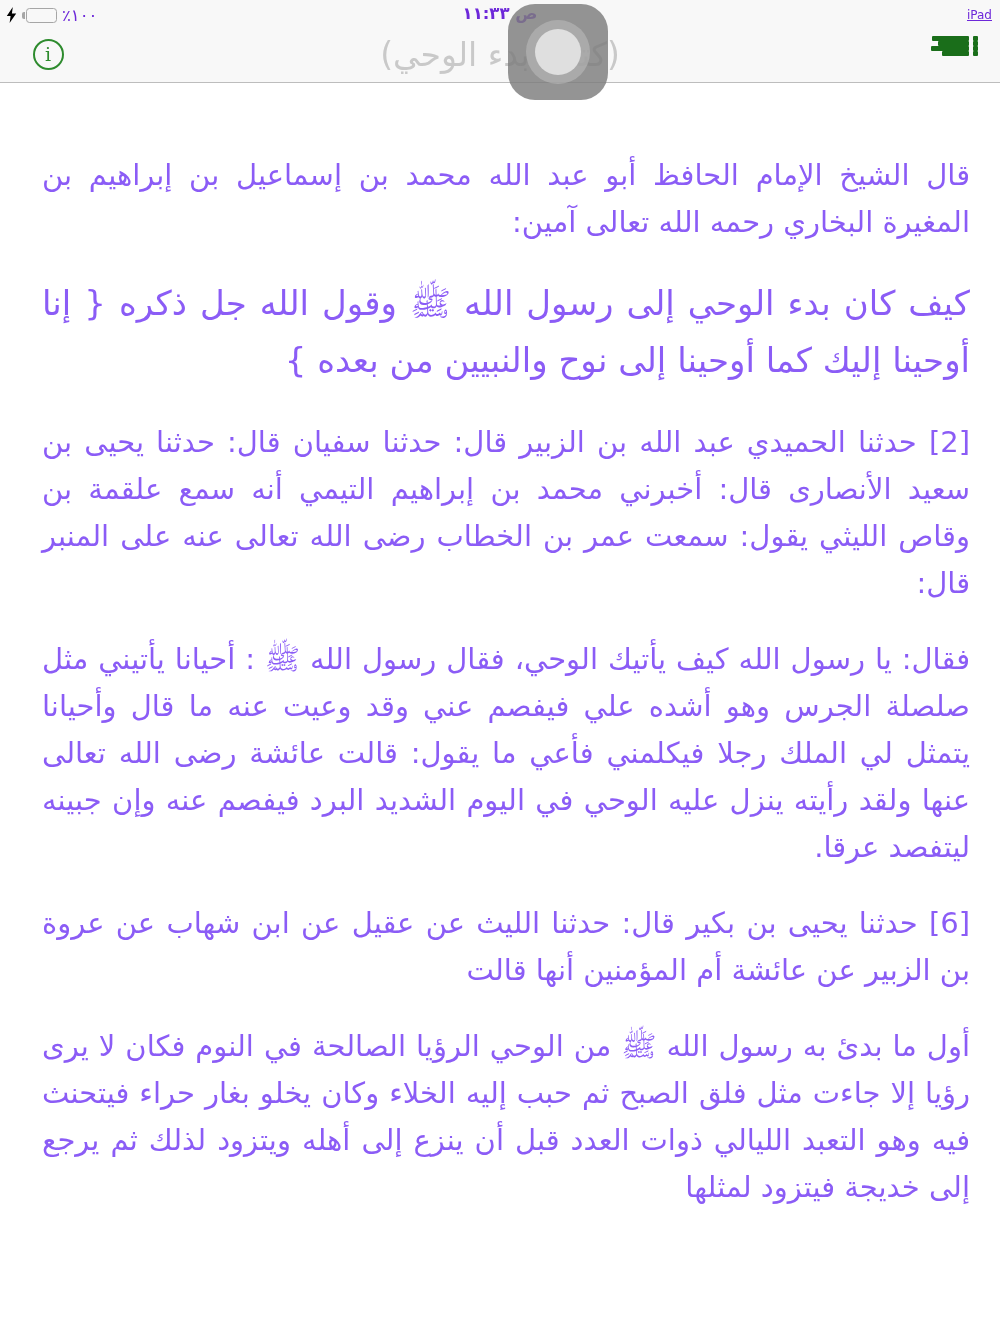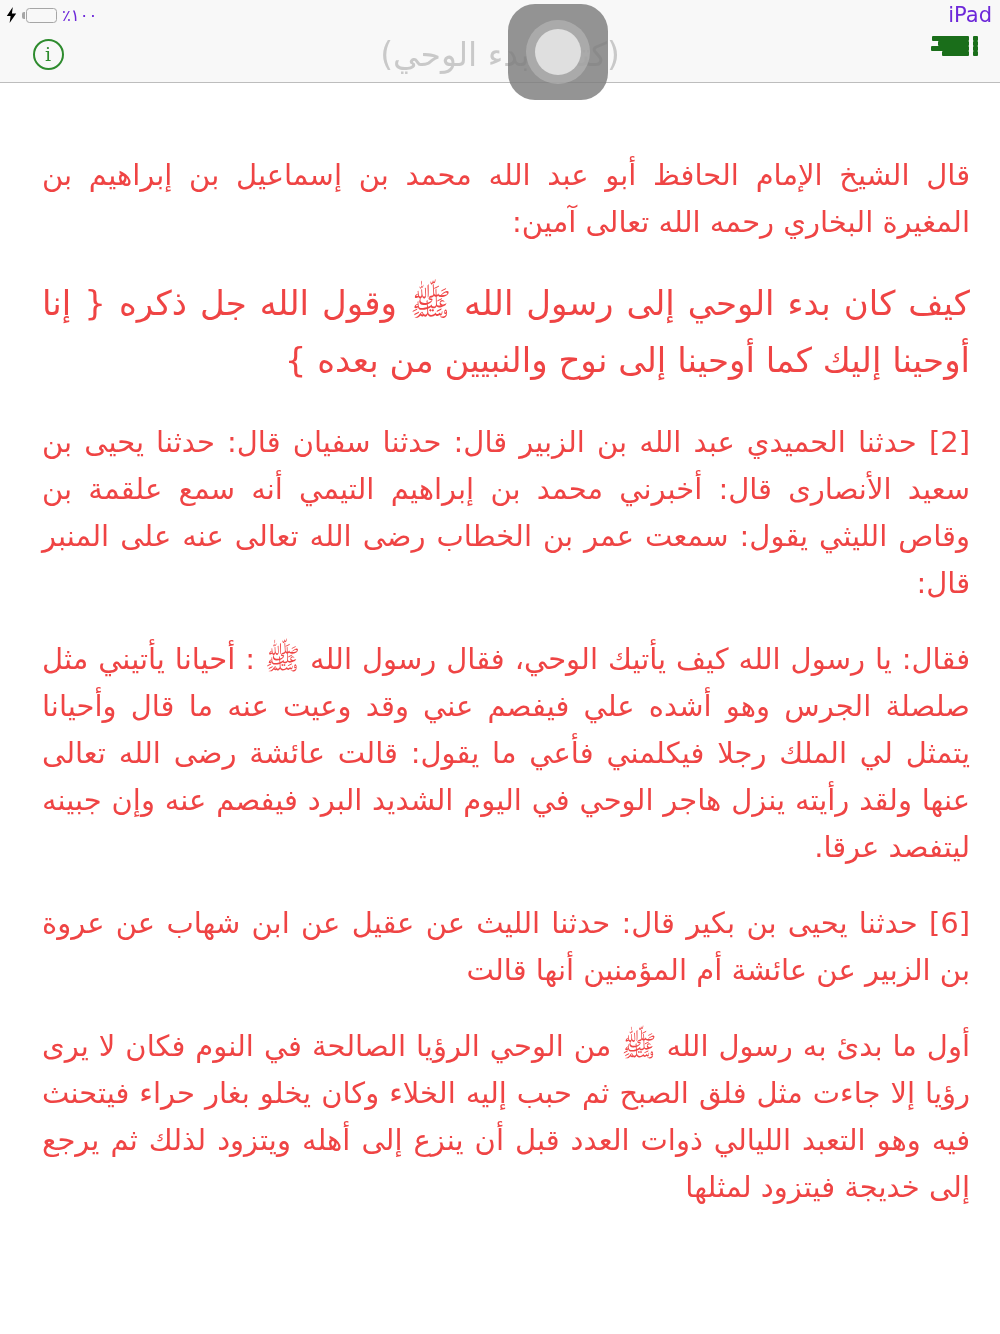--- a/index.html
+++ b/index.html
@@ -25,21 +25,21 @@
   .batt-nub{ width:3px; height:7px; background:#a6a6a6; border-radius:2px 0 0 2px; margin-right:1px; }
   .batt-body{
     width:31px; height:15px; border:1px solid #a6a6a6; border-radius:3.5px;
     padding:1.5px; background:#f8f8f8;
   }
   .batt-fill{ width:100%; height:100%; border-radius:1.5px; background:var(--battery-green,#5bd75b); }
   .status-time{
     position:absolute; left:0; right:0; top:4px; text-align:center;
     font-weight:bold; font-size:16.5px; pointer-events:none;
   }
-  .status-right{ margin-left:auto; font-size:21px; }
+  .status-right{ margin-left:auto; font-size:12px;text-decoration:underline; }
   .nav-bar{ position:relative; height:55px; }
   .nav-title{
     position:absolute; left:0; right:0; top:8px; text-align:center;
     color:var(--title-gray,#c9c9c9); font-size:33px; line-height:40px;
     pointer-events:none; white-space:nowrap;
   }
   .info-btn{
     position:absolute; left:28px; top:7px; width:40px; height:40px;
     background:none; border:none; cursor:pointer;
     display:flex; align-items:center; justify-content:center;
@@ -70,21 +70,21 @@
   }
   .at-dot{
     position:absolute; left:50%; top:50%; width:46px; height:46px;
     transform:translate(-50%,-50%); border-radius:50%;
     background:rgba(226,226,226,0.95);
   }
   
   .content{
     position:absolute; top:84px; left:0; right:0; bottom:0;
     padding:68px 30px 0 42px; overflow:hidden;
-    direction:rtl; text-align:justify; color:#ef4444;
+    direction:rtl; text-align:justify; color:#8b5cf6;
   }
   .content p.normal{
     font-size:29px; line-height:47px; margin-bottom:29px;
     font-weight:normal;
   }
   .content p.heading{
     font-size:34px; line-height:57px; margin-bottom:30px;
     font-weight:normal;
   }
 </style>
@@ -99,20 +99,21 @@
       <div class="status-left">
         <svg class="bolt-icon" viewBox="0 0 11 16">
           <polygon points="6.8,0 0.8,9 4.6,9 3.6,16 10.2,6.6 5.9,6.6" fill="#000"></polygon>
         </svg>
         <span class="battery">
           <span class="batt-nub"></span>
           <span class="batt-body"><span class="batt-fill"></span></span>
         </span>
         <bdo dir="ltr">٪١٠٠</bdo>
       </div>
+      <div class="status-time"><bdo dir="ltr">١١:٣٣ ص</bdo></div>
       <div class="status-right">iPad</div>
     </div>
 
     <div class="nav-bar">
       <div class="nav-title" dir="rtl">(كتاب بدء الوحي)</div>
       <button class="info-btn">
         <span class="info-circle">
             <span>i</span>
           </span>
       </button>
@@ -143,19 +144,19 @@
   <div class="assistive-touch">
     <span class="at-ring"></span>
     <span class="at-dot"></span>
   </div>
 
   <main class="content">
     <div id="paragraphs">
         <p class="normal">قال الشيخ الإمام الحافظ أبو عبد الله محمد بن إسماعيل بن إبراهيم بن المغيرة البخاري رحمه الله تعالى آمين:</p>
         <p class="heading">كيف كان بدء الوحي إلى رسول الله ﷺ وقول الله جل ذكره { إنا أوحينا إليك كما أوحينا إلى نوح والنبيين من بعده }</p>
         <p class="normal">[2] حدثنا الحميدي عبد الله بن الزبير قال: حدثنا سفيان قال: حدثنا يحيى بن سعيد الأنصارى قال: أخبرني محمد بن إبراهيم التيمي أنه سمع علقمة بن وقاص الليثي يقول: سمعت عمر بن الخطاب رضى الله تعالى عنه على المنبر قال:</p>
-        <p class="normal">فقال: يا رسول الله كيف يأتيك الوحي، فقال رسول الله ﷺ : أحيانا يأتيني مثل صلصلة الجرس وهو أشده علي فيفصم عني وقد وعيت عنه ما قال وأحيانا يتمثل لي الملك رجلا فيكلمني فأعي ما يقول: قالت عائشة رضى الله تعالى عنها ولقد رأيته ينزل هاجر الوحي في اليوم الشديد البرد فيفصم عنه وإن جبينه ليتفصد عرقا.</p>
+        <p class="normal">فقال: يا رسول الله كيف يأتيك الوحي، فقال رسول الله ﷺ : أحيانا يأتيني مثل صلصلة الجرس وهو أشده علي فيفصم عني وقد وعيت عنه ما قال وأحيانا يتمثل لي الملك رجلا فيكلمني فأعي ما يقول: قالت عائشة رضى الله تعالى عنها ولقد رأيته ينزل عليه الوحي في اليوم الشديد البرد فيفصم عنه وإن جبينه ليتفصد عرقا.</p>
         <p class="normal">[6] حدثنا يحيى بن بكير قال: حدثنا الليث عن عقيل عن ابن شهاب عن عروة بن الزبير عن عائشة أم المؤمنين أنها قالت</p>
         <p class="normal">أول ما بدئ به رسول الله ﷺ من الوحي الرؤيا الصالحة في النوم فكان لا يرى رؤيا إلا جاءت مثل فلق الصبح ثم حبب إليه الخلاء وكان يخلو بغار حراء فيتحنث فيه وهو التعبد الليالي ذوات العدد قبل أن ينزع إلى أهله ويتزود لذلك ثم يرجع إلى خديجة فيتزود لمثلها</p>
       </div>
   </main>
 
 </div>
 
 </body></html>

